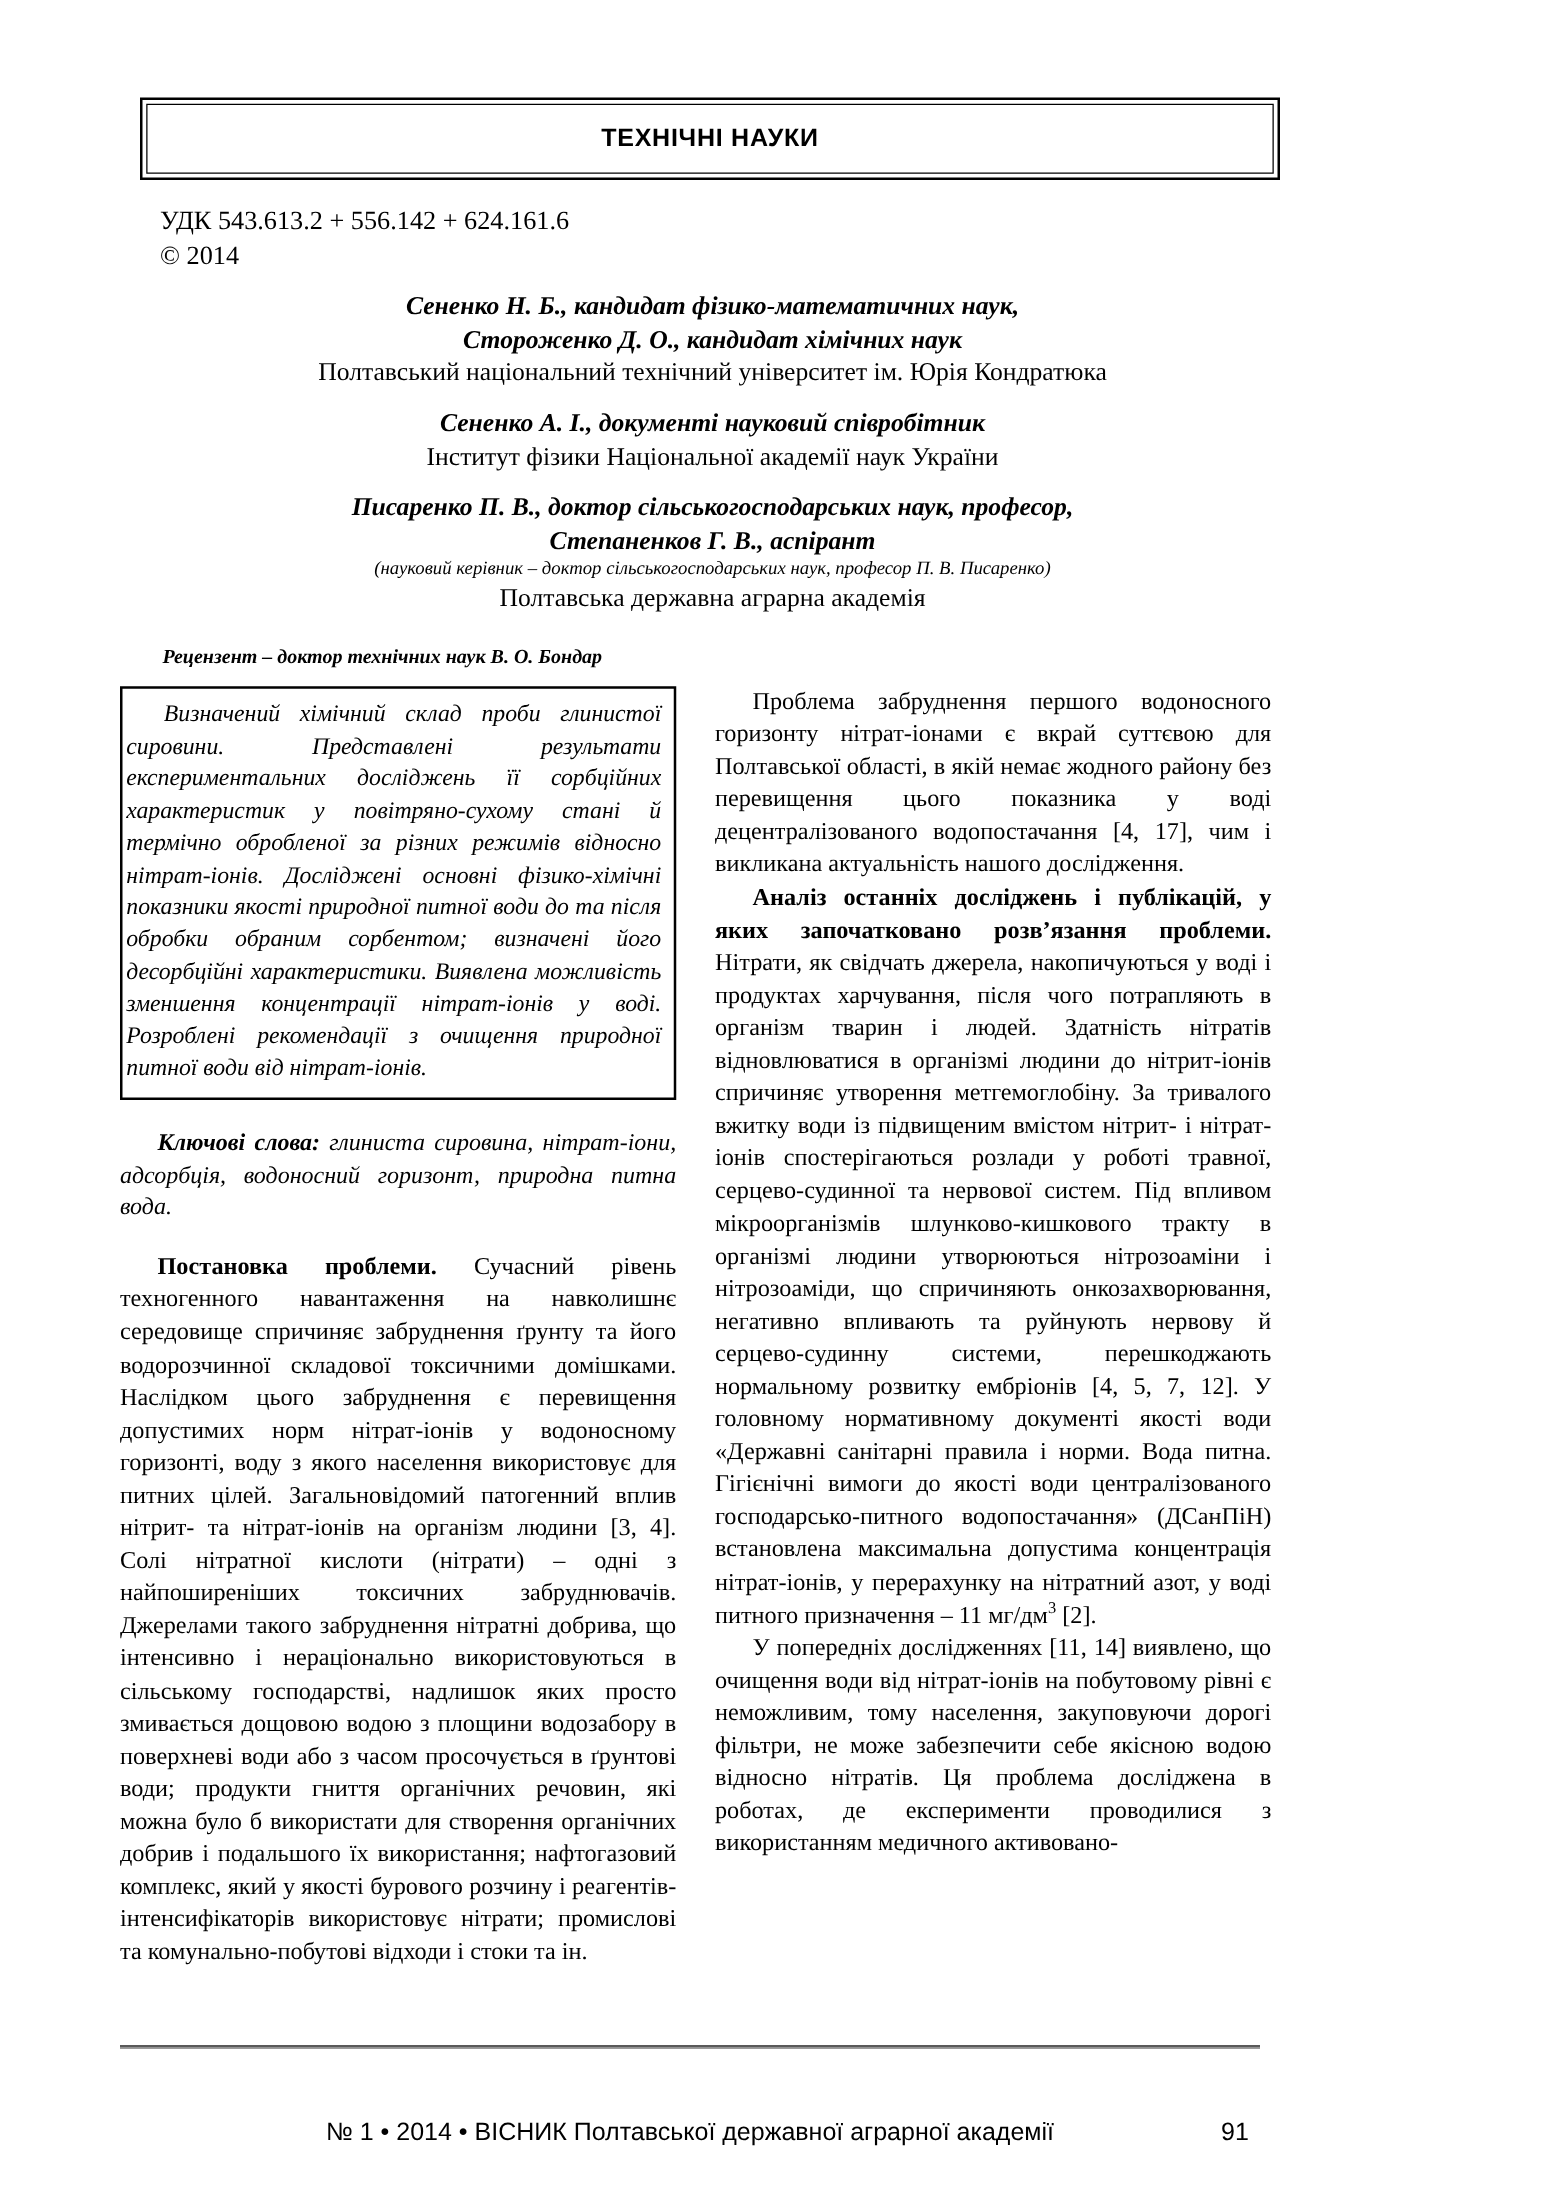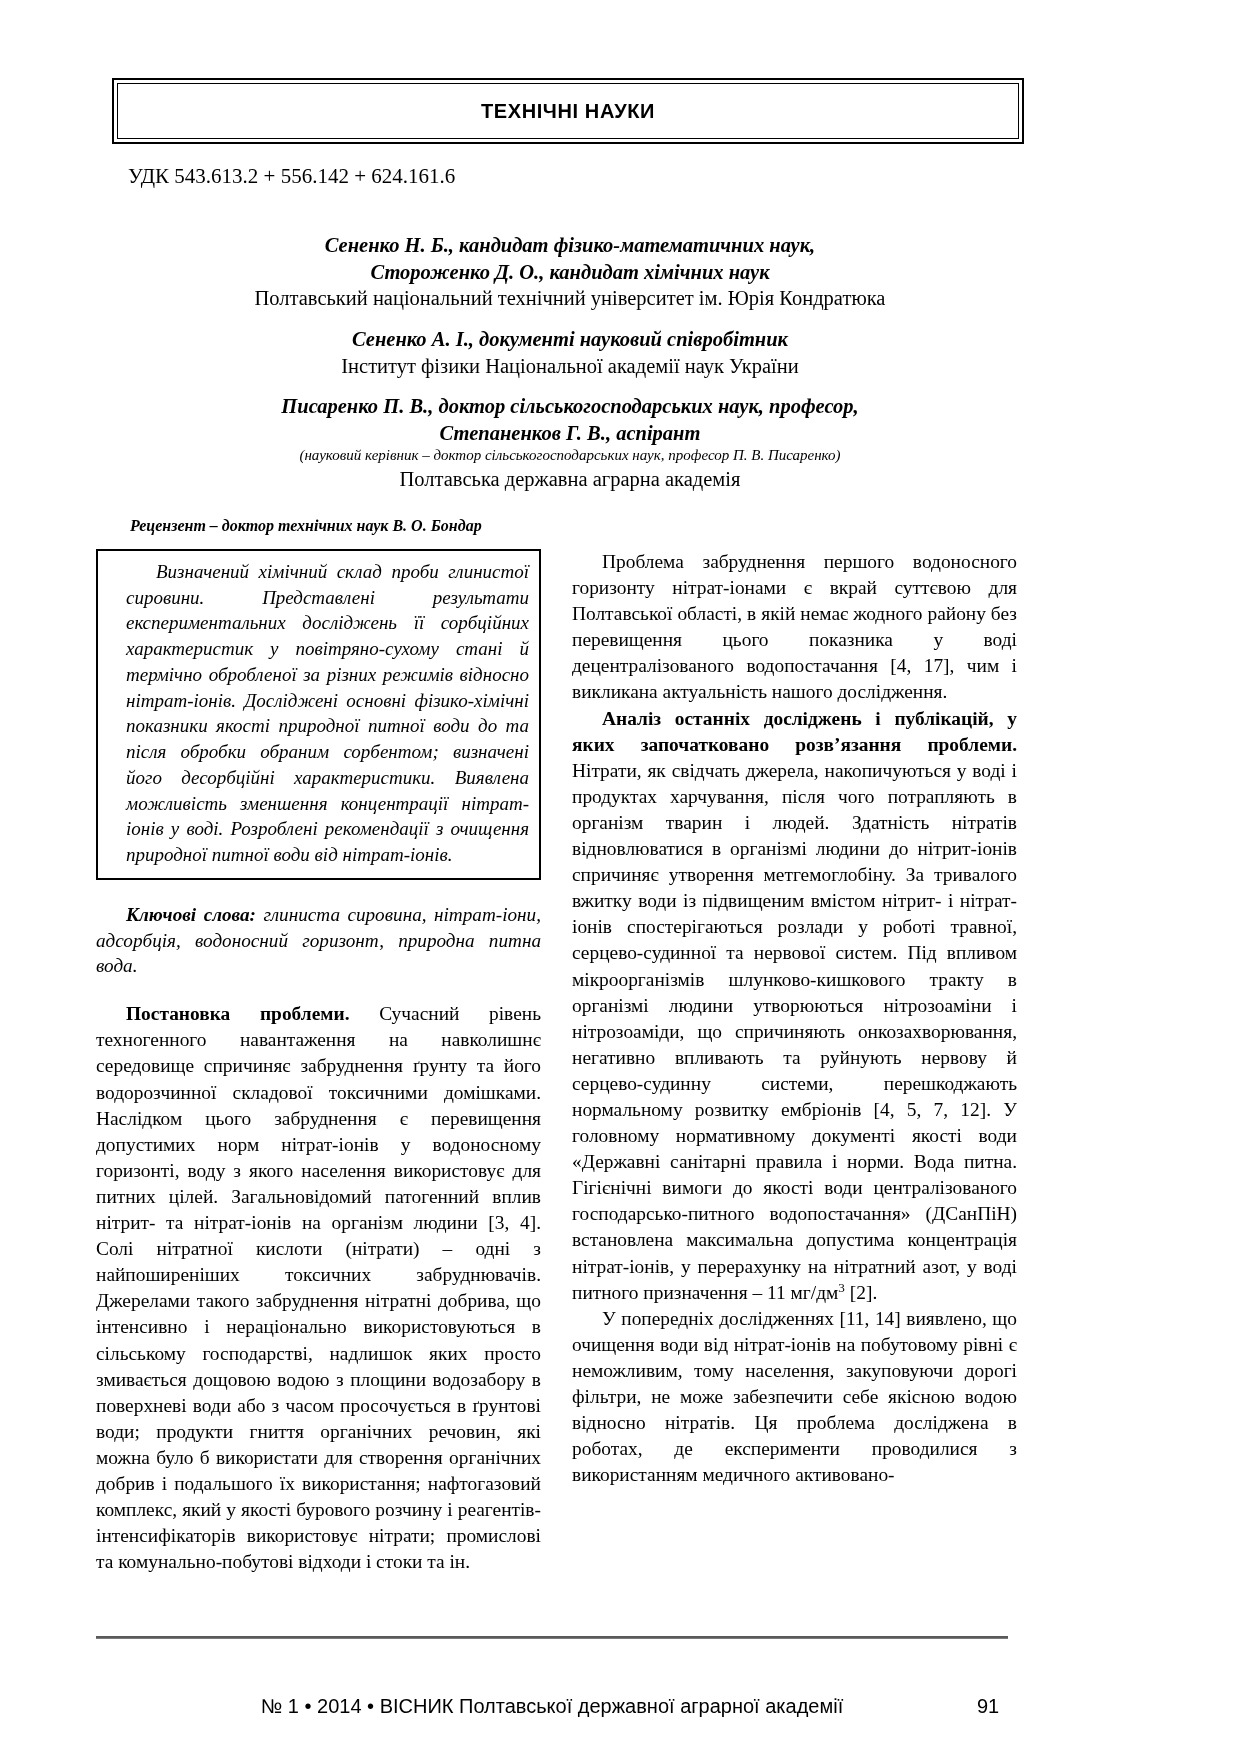--- a/index.html
+++ b/index.html
@@ -120,21 +120,21 @@
     line-height: 1.345;
     text-align: justify;
     text-justify: inter-word;
     hyphens: manual;
   }
   .col-left  { left: 96px;  top: 549px; }
   .col-right { left: 572px; top: 549px; }
 
   .abstract-box {
     border: 2px solid #000;
-    padding: 8px 10px 10px 28px;
+    padding: 8px 10px 10px 3px;
     box-sizing: border-box;
     margin-bottom: 22px;
   }
   .abstract-box p {
     margin: 0;
     font-style: italic;
     font-size: 19px;
     line-height: 1.355;
     text-align: justify;
     text-indent: 30px;
@@ -200,20 +200,21 @@
   <div class="banner-wrap">
     <div class="banner">
       <div class="banner-inner">
         <span class="banner-title">ТЕХНІЧНІ НАУКИ</span>
       </div>
     </div>
   </div>
 
   <div class="udc">
     <div>УДК 543.613.2 + 556.142 + 624.161.6</div>
+    <div>© 2014</div>
   </div>
 
   <div class="authors">
 
     <div class="agroup">
       <div class="aname">Сененко Н. Б., кандидат фізико-математичних наук,</div>
       <div class="aname">Стороженко Д. О., кандидат хімічних наук</div>
       <div class="aff">Полтавський національний технічний університет ім. Юрія Кондратюка</div>
     </div>
 

